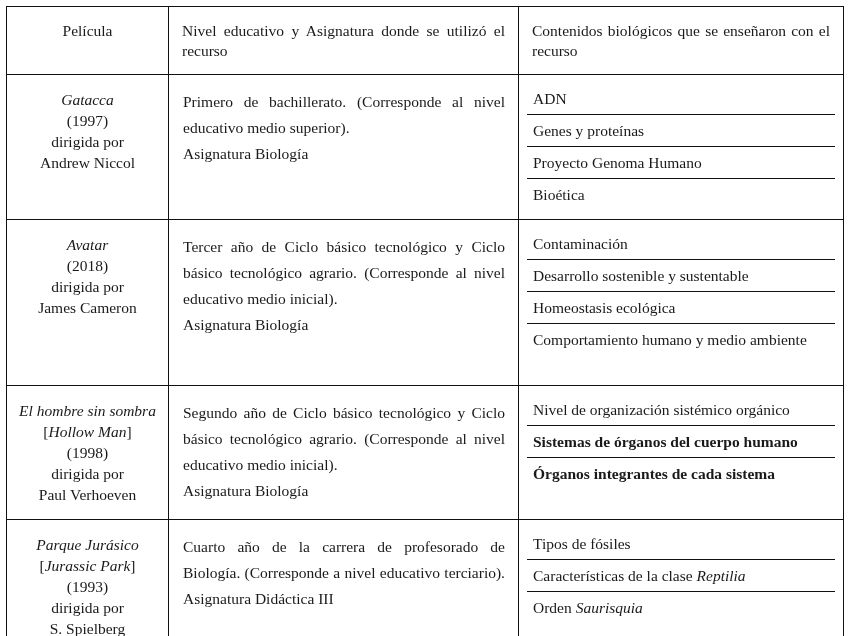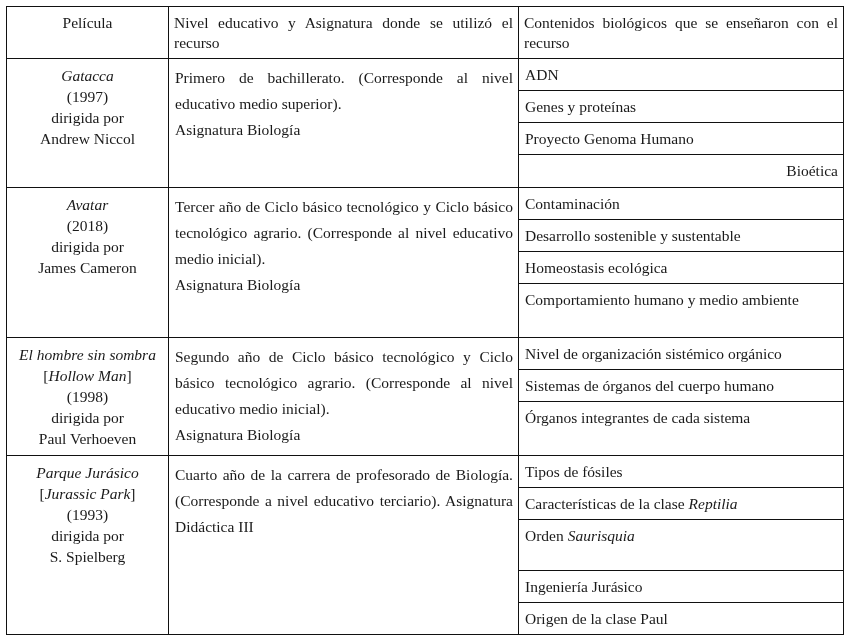--- a/index.html
+++ b/index.html
@@ -1,19 +1,19 @@
 <!DOCTYPE html>
 <html><head>
   <meta charset="utf-8">
   <style>
     html, body { margin: 0; padding: 0; background: #ffffff; }
     body { width: 848px; height: 636px; position: relative; overflow: hidden;
            font-family: "Liberation Serif", "DejaVu Serif", serif; color: #1a1a1a; font-size: 15.5px; }
     table.main { position: absolute; left: 6px; top: 6px; border-collapse: collapse; width: 837px; table-layout: fixed; }
-    table.main td { border: 1.3px solid #111; vertical-align: top; padding: 0; }
+    table.main td { border: 1.3px solid #111; vertical-align: top; padding: 8px; }
     col.c1 { width: 162px; } col.c2 { width: 350px; } col.c3 { width: 325px; }
     .hdr td { height: 51px; }
     .hcell { padding: 6px 5px 0 5px; line-height: 20px; }
     .hcell.center { text-align: center; }
     .just { text-align: justify; text-align-last: left; }
     .film { text-align: center; line-height: 21px; padding-top: 6px; }
     .film i { font-style: italic; }
     .level { padding: 6px 5px 0 6px; line-height: 26px; text-align: justify; }
     .level span.blk { display: block; text-align: justify; }
     .subs { display: flex; flex-direction: column; height: 100%; }
@@ -56,21 +56,21 @@
       <div class="level">
         <span class="blk">Primero de bachillerato. (Corresponde al nivel educativo medio superior).</span>
         <span class="blk">Asignatura Biología</span>
       </div>
     </td>
     <td class="contents">
       <div class="subs">
         <div class="sub" style="height:32px;">ADN</div>
         <div class="sub" style="height:32px;">Genes y proteínas</div>
         <div class="sub" style="height:32px;">Proyecto Genoma Humano</div>
-        <div class="sub" style="height:32px;text-align:right;">Bioética</div>
+        <div class="sub" style="height:32px;">Bioética</div>
       </div>
     </td>
   </tr>
 
   <tr style="height:149px;">
     <td>
       <div class="film">
         <i>Avatar</i><br>
         <span>(2018)</span><br>
         <span>dirigida por</span><br>
@@ -105,22 +105,22 @@
     </td>
     <td>
       <div class="level">
         <span class="blk">Segundo año de Ciclo básico tecnológico y Ciclo básico tecnológico agrario. (Corresponde al nivel educativo medio inicial).</span>
         <span class="blk">Asignatura Biología</span>
       </div>
     </td>
     <td class="contents">
       <div class="subs">
         <div class="sub" style="height:32px;">Nivel de organización sistémico orgánico</div>
-        <div class="sub" style="height:32px;">Sistemas de órganos del cuerpo humano</div>
-        <div class="sub" style="height:53px;">Órganos integrantes de cada sistema</div>
+        <div class="sub" style="height:32px;font-weight:bold;">Sistemas de órganos del cuerpo humano</div>
+        <div class="sub" style="height:53px;font-weight:bold;">Órganos integrantes de cada sistema</div>
       </div>
     </td>
   </tr>
 
   <tr style="height:178px;">
     <td>
       <div class="film">
         <i>Parque Jurásico</i><br>
         [<i>Jurassic Park</i>]<br>
         <span>(1993)</span><br>

